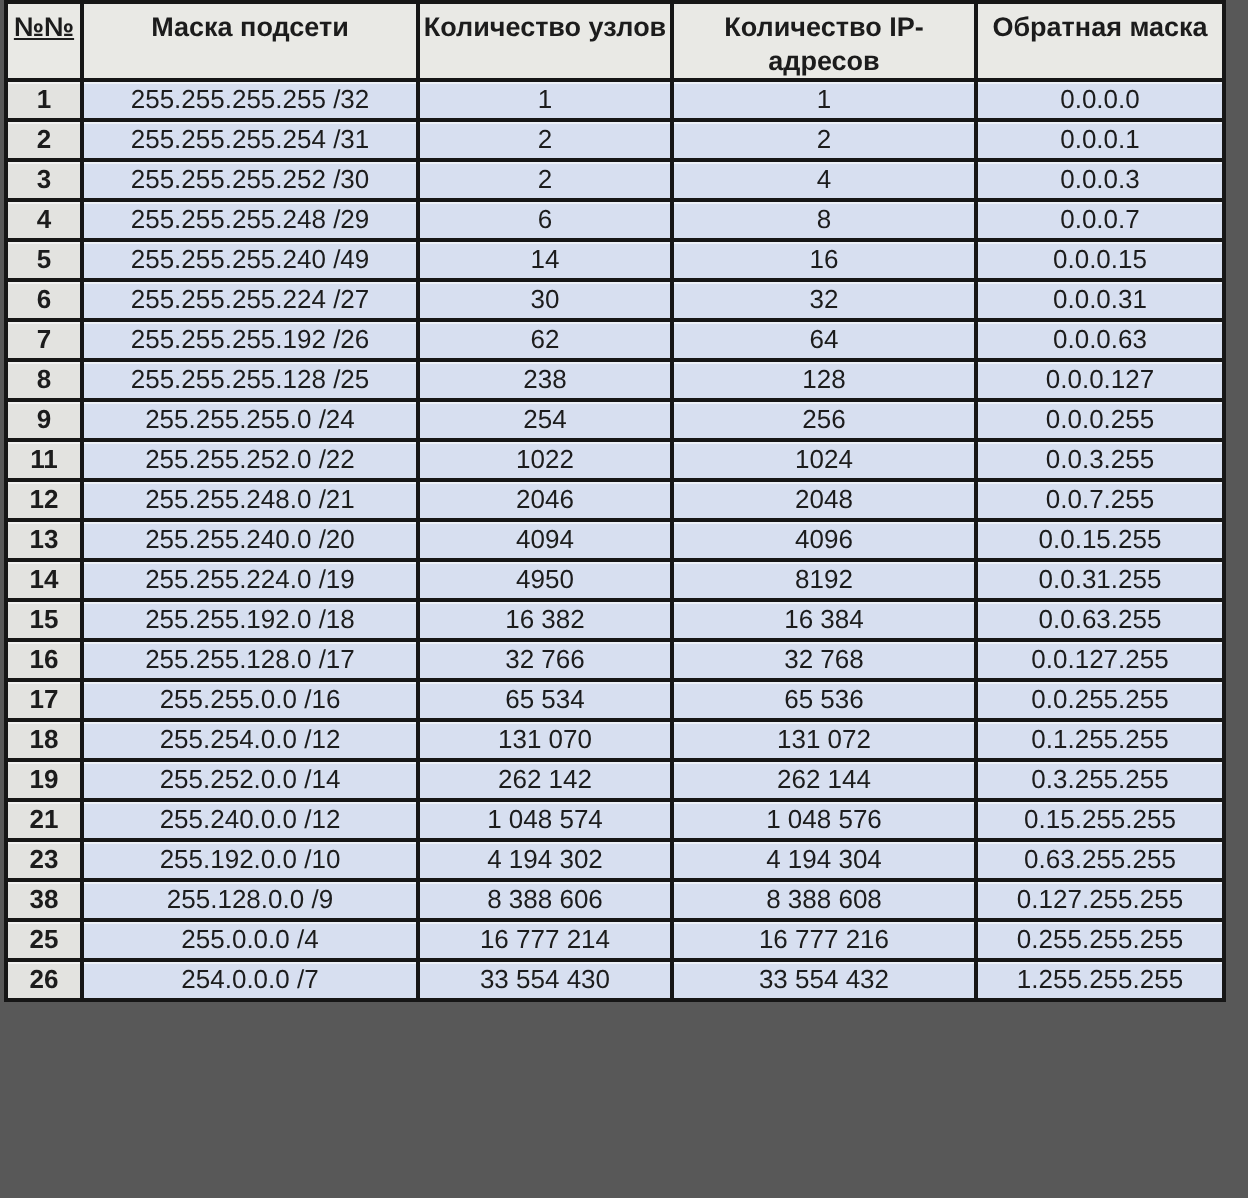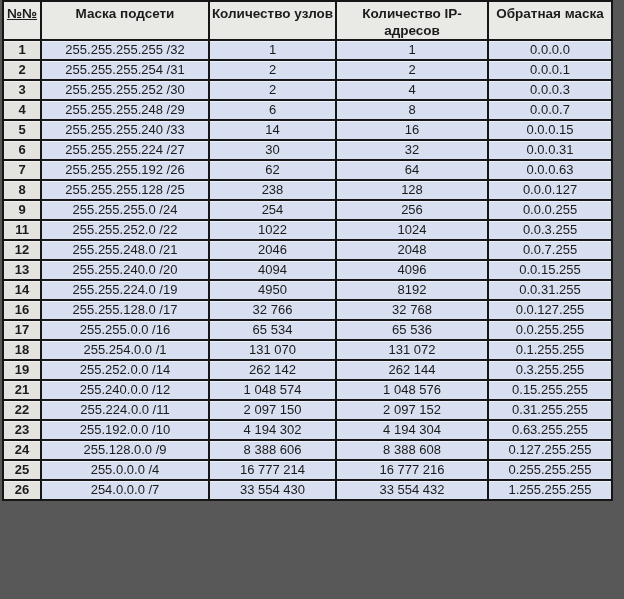--- a/index.html
+++ b/index.html
@@ -120,21 +120,21 @@
         </tr>
         <tr>
           <td>4</td>
           <td>255.255.255.248 /29</td>
           <td>6</td>
           <td>8</td>
           <td>0.0.0.7</td>
         </tr>
         <tr>
           <td>5</td>
-          <td>255.255.255.240 /33</td>
+          <td>255.255.255.240 /49</td>
           <td>14</td>
           <td>16</td>
           <td>0.0.0.15</td>
         </tr>
         <tr>
           <td>6</td>
           <td>255.255.255.224 /27</td>
           <td>30</td>
           <td>32</td>
           <td>0.0.0.31</td>
@@ -182,70 +182,70 @@
           <td>0.0.15.255</td>
         </tr>
         <tr>
           <td>14</td>
           <td>255.255.224.0 /19</td>
           <td>4950</td>
           <td>8192</td>
           <td>0.0.31.255</td>
         </tr>
         <tr>
+          <td>15</td>
+          <td>255.255.192.0 /18</td>
+          <td>16 382</td>
+          <td>16 384</td>
+          <td>0.0.63.255</td>
+        </tr>
+        <tr>
           <td>16</td>
           <td>255.255.128.0 /17</td>
           <td>32 766</td>
           <td>32 768</td>
           <td>0.0.127.255</td>
         </tr>
         <tr>
           <td>17</td>
           <td>255.255.0.0 /16</td>
           <td>65 534</td>
           <td>65 536</td>
           <td>0.0.255.255</td>
         </tr>
         <tr>
           <td>18</td>
-          <td>255.254.0.0 /1</td>
+          <td>255.254.0.0 /12</td>
           <td>131 070</td>
           <td>131 072</td>
           <td>0.1.255.255</td>
         </tr>
         <tr>
           <td>19</td>
           <td>255.252.0.0 /14</td>
           <td>262 142</td>
           <td>262 144</td>
           <td>0.3.255.255</td>
         </tr>
         <tr>
           <td>21</td>
           <td>255.240.0.0 /12</td>
           <td>1 048 574</td>
           <td>1 048 576</td>
           <td>0.15.255.255</td>
         </tr>
         <tr>
-          <td>22</td>
-          <td>255.224.0.0 /11</td>
-          <td>2 097 150</td>
-          <td>2 097 152</td>
-          <td>0.31.255.255</td>
-        </tr>
-        <tr>
           <td>23</td>
           <td>255.192.0.0 /10</td>
           <td>4 194 302</td>
           <td>4 194 304</td>
           <td>0.63.255.255</td>
         </tr>
         <tr>
-          <td>24</td>
+          <td>38</td>
           <td>255.128.0.0 /9</td>
           <td>8 388 606</td>
           <td>8 388 608</td>
           <td>0.127.255.255</td>
         </tr>
         <tr>
           <td>25</td>
           <td>255.0.0.0 /4</td>
           <td>16 777 214</td>
           <td>16 777 216</td>

